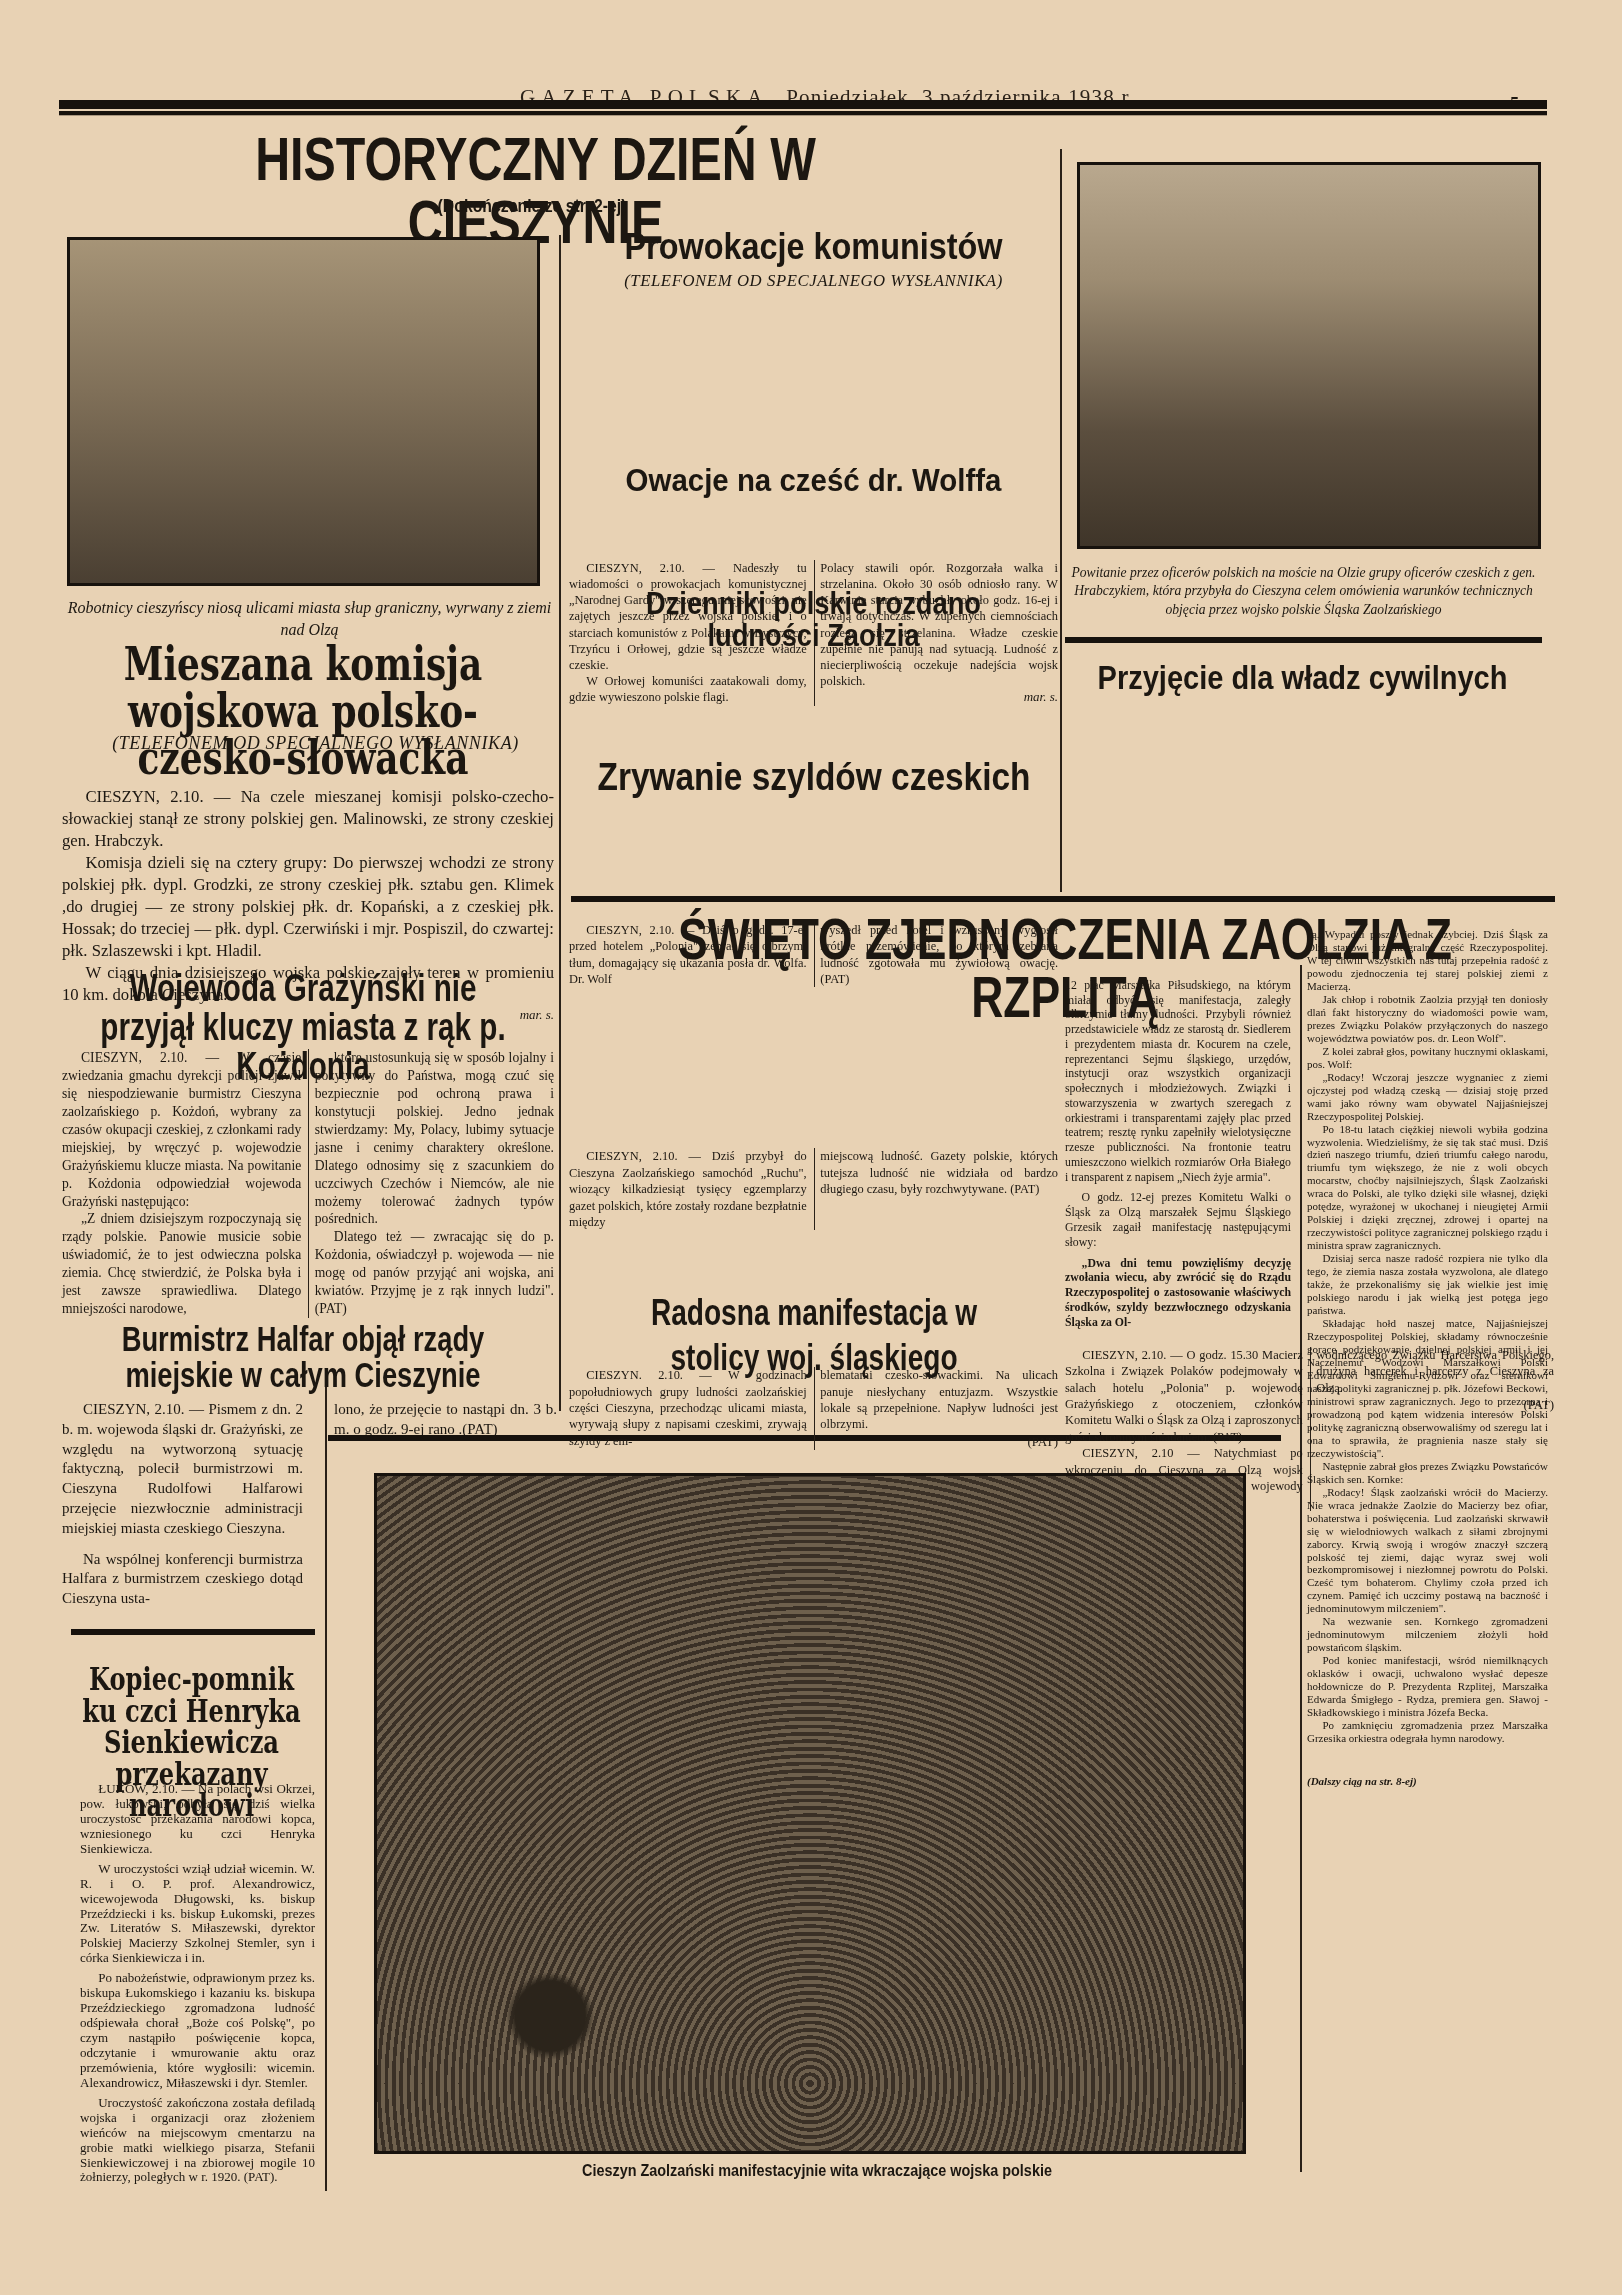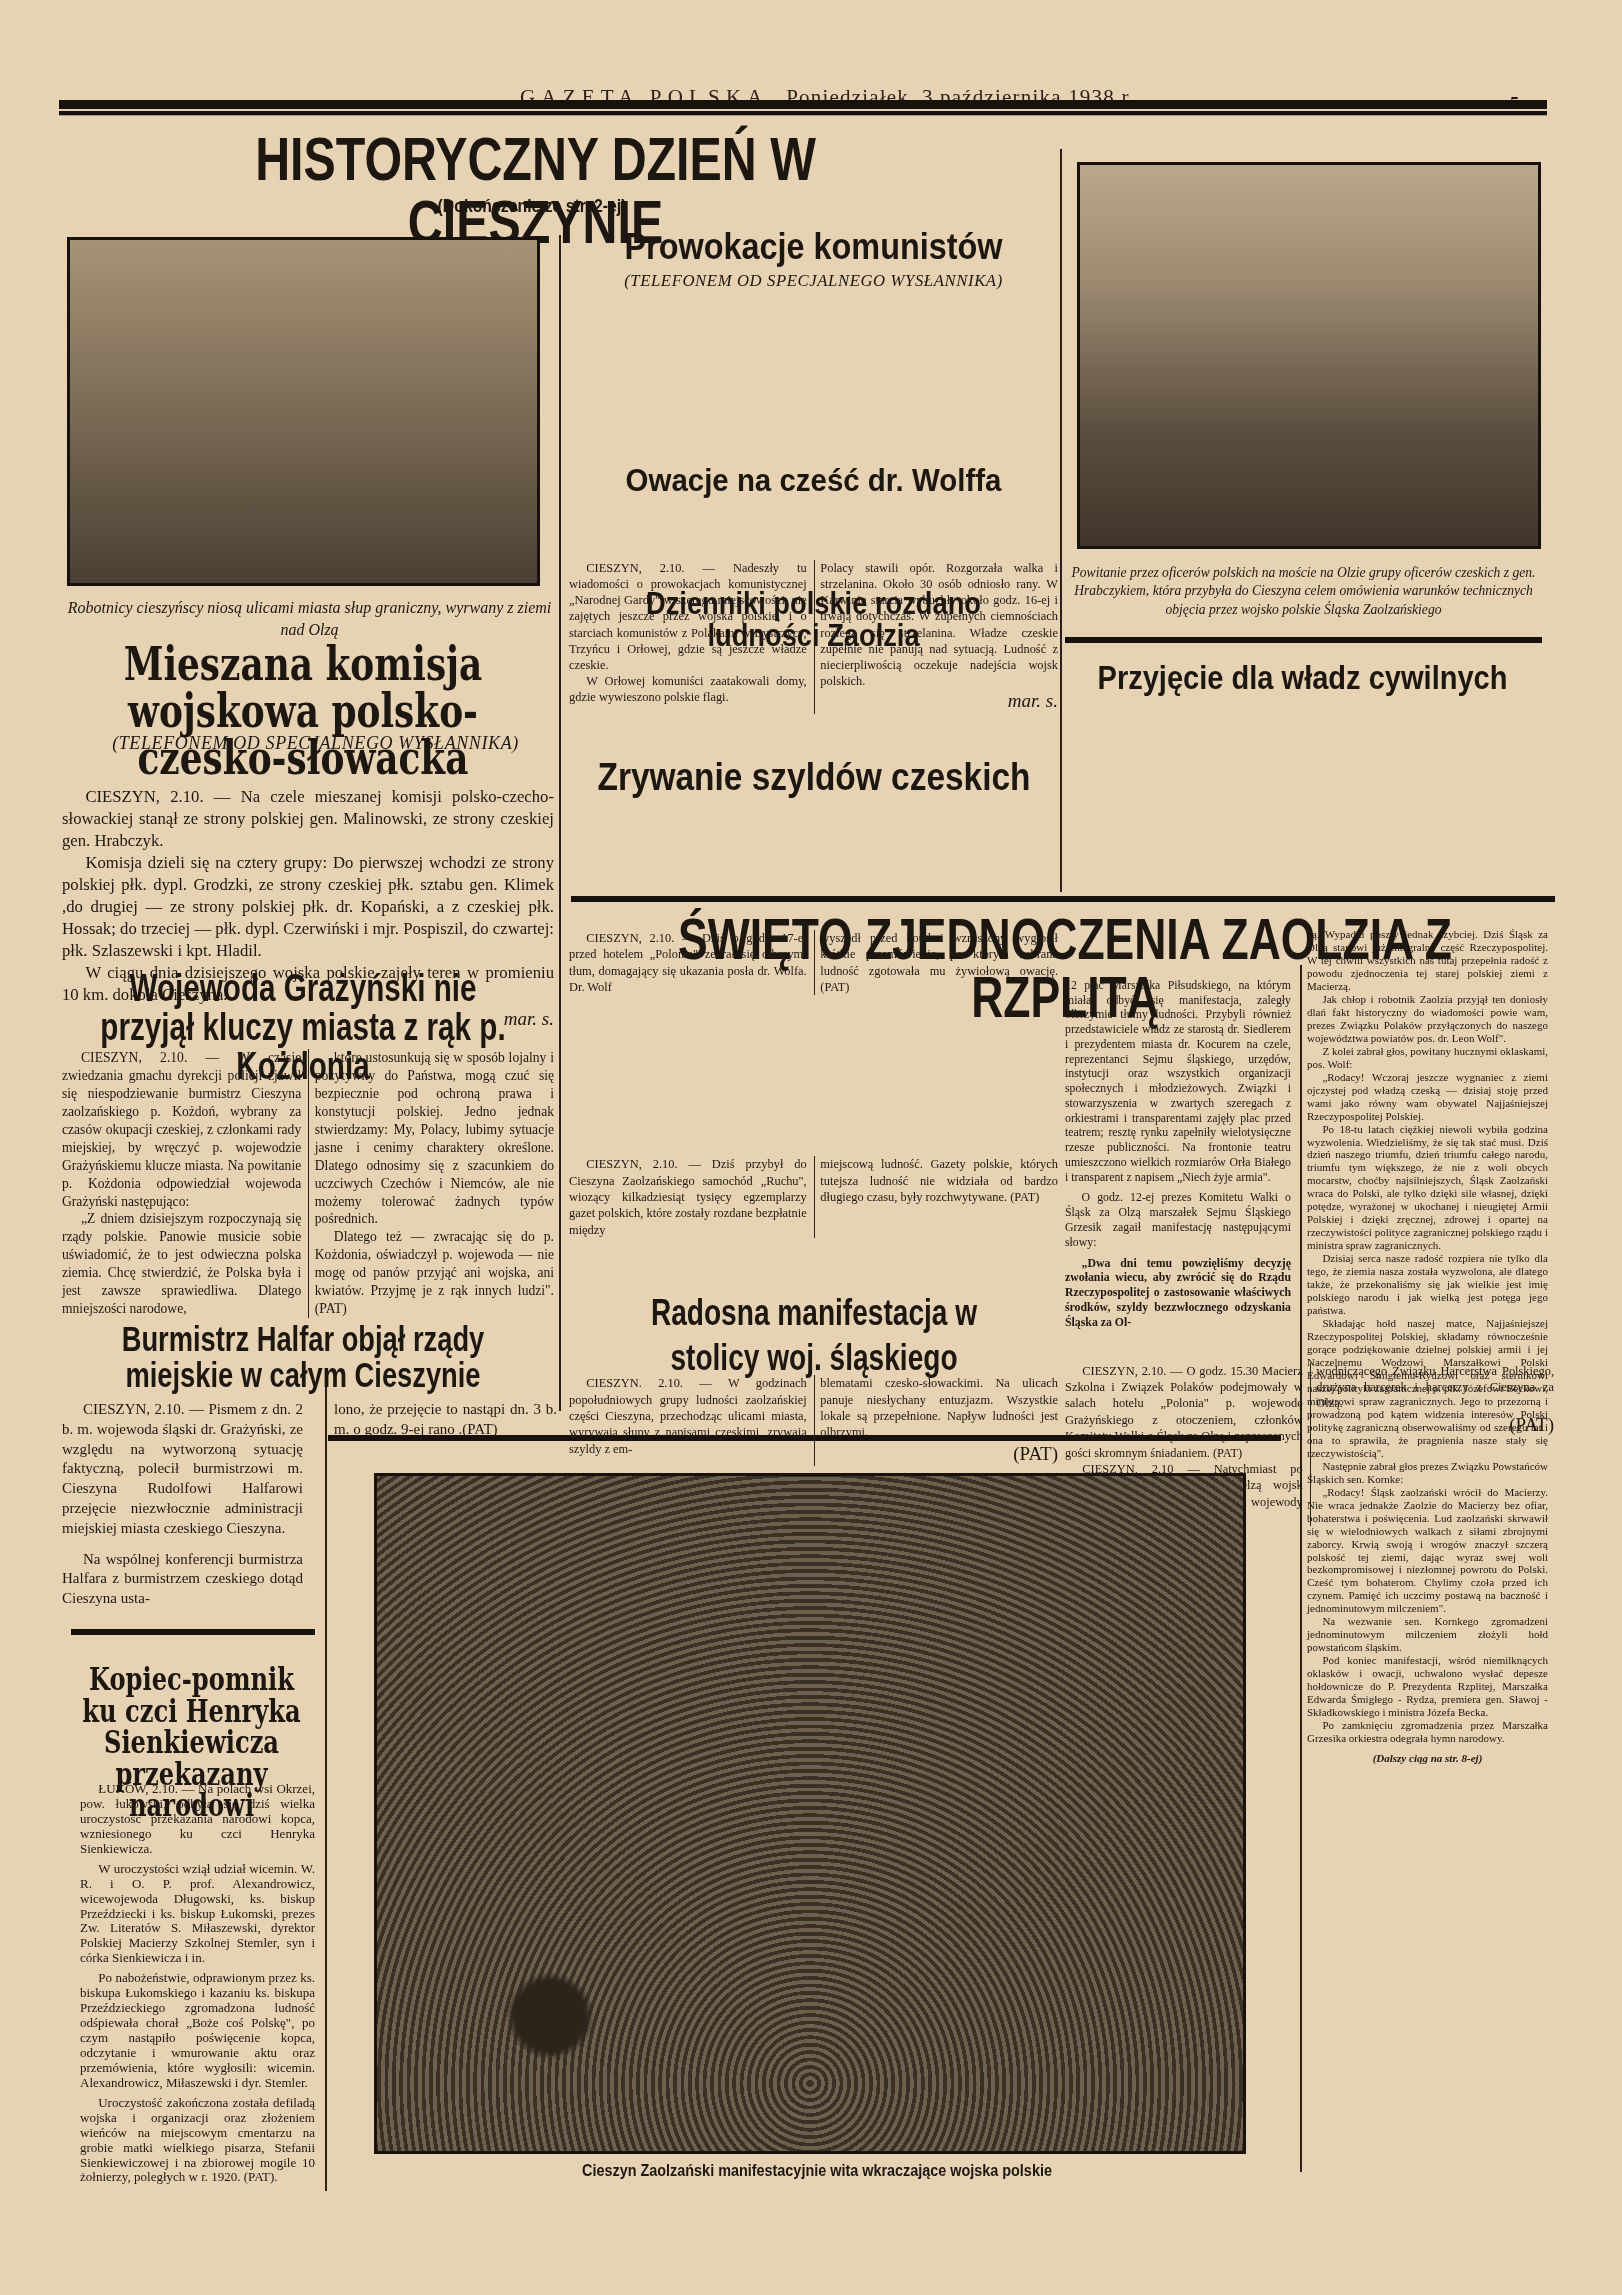--- a/index.html
+++ b/index.html
@@ -13,21 +13,21 @@
   .vrule{width:1.9px;background:#2a2118;}
   .hrule{height:6.2px;background:#17120d;}
   .head{font-family:"Liberation Sans","DejaVu Sans",sans-serif;font-weight:bold;text-align:center;line-height:1.02;transform-origin:center;}
   .cond{transform:scaleX(0.78);}
   .sub{font-style:italic;text-align:center;font-size:18.6px;letter-spacing:0.6px;}
   .cap{font-style:italic;text-align:center;font-size:16px;line-height:1.35;}
   .body{font-size:15.5px;line-height:1.32;text-align:justify;hyphens:auto;}
   .body p{margin:0;text-indent:1.4em;}
   .cols2{display:grid;grid-template-columns:1fr 1fr;column-gap:13.6px;position:relative;}
   .cols2::after{content:"";position:absolute;left:50%;top:0;bottom:0;width:1.2px;background:#2a2118;}
-  .sig{text-align:right;font-style:italic;font-size:19px;}
+  .sig{text-align:right;font-style:italic;font-size:13px;}
   .photo{background:repeating-linear-gradient(45deg,#6b5d4c 0 1.9px,#8c7d68 1.9px 3.7px);border:3.7px solid #17120d;}
   .photo.light{background:linear-gradient(180deg,#b9a88e 0%,#9d8c72 30%,#5b4e3e 70%,#3f3529 100%);}
   .photo.mid{background:linear-gradient(180deg,#a69477 0%,#7f6f58 45%,#4a3f32 100%);}
   .photo.crowd{background:
       radial-gradient(circle at 20% 80%,#2b241b 0 4%,transparent 5%),
       repeating-radial-gradient(circle at 50% 90%,#3a3026 0 3.7px,#6e604d 3.7px 7.4px),
       linear-gradient(180deg,#c6b69b 0%,#8f7f67 40%,#3b3127 100%);}
   .photo span{position:absolute;left:50%;top:50%;transform:translate(-50%,-50%);color:#e8d2b4;font-size:16px;opacity:0.0;}
 </style>
 </head>
@@ -168,20 +168,20 @@
   <p>Z kolei zabrał głos, powitany hucznymi oklaskami, pos. Wolf:</p>
   <p>„Rodacy! Wczoraj jeszcze wygnaniec z ziemi ojczystej pod władzą czeską — dzisiaj stoję przed wami jako równy wam obywatel Najjaśniejszej Rzeczypospolitej Polskiej.</p>
   <p>Po 18-tu latach ciężkiej niewoli wybiła godzina wyzwolenia. Wiedzieliśmy, że się tak stać musi. Dziś dzień naszego triumfu, dzień triumfu całego narodu, triumfu tym większego, że nie z woli obcych mocarstw, choćby najsilniejszych, Śląsk Zaolzański wraca do Polski, ale tylko dzięki sile własnej, dzięki potędze, wyrażonej w ukochanej i nieugiętej Armii Polskiej i dzięki zręcznej, zdrowej i opartej na rzeczywistości polityce zagranicznej polskiego rządu i ministra spraw zagranicznych.</p>
   <p>Dzisiaj serca nasze radość rozpiera nie tylko dla tego, że ziemia nasza została wyzwolona, ale dlatego także, że przekonaliśmy się jak wielkie jest imię polskiego narodu i jak wielką jest potęga jego państwa.</p>
   <p>Składając hołd naszej matce, Najjaśniejszej Rzeczypospolitej Polskiej, składamy równocześnie gorące podziękowanie dzielnej polskiej armii i jej Naczelnemu Wodzowi Marszałkowi Polski Edwardowi Śmigłemu-Rydzowi oraz sternikowi naszej polityki zagranicznej p. płk. Józefowi Beckowi, ministrowi spraw zagranicznych. Jego to przezorną i prowadzoną pod kątem widzenia interesów Polski politykę zagraniczną obserwowaliśmy od szeregu lat i ona to sprawiła, że pragnienia nasze stały się rzeczywistością".</p>
   <p>Następnie zabrał głos prezes Związku Powstańców Śląskich sen. Kornke:</p>
   <p>„Rodacy! Śląsk zaolzański wrócił do Macierzy. Nie wraca jednakże Zaolzie do Macierzy bez ofiar, bohaterstwa i poświęcenia. Lud zaolzański skrwawił się w wielodniowych walkach z siłami zbrojnymi zaborcy. Krwią swoją i wrogów znaczył szczerą polskość tej ziemi, dając wyraz swej woli bezkompromisowej i niezłomnej powrotu do Polski. Cześć tym bohaterom. Chylimy czoła przed ich czynem. Pamięć ich uczcimy postawą na baczność i jednominutowym milczeniem".</p>
   <p>Na wezwanie sen. Kornkego zgromadzeni jednominutowym milczeniem złożyli hołd powstańcom śląskim.</p>
   <p>Pod koniec manifestacji, wśród niemilknących oklasków i owacji, uchwalono wysłać depesze hołdownicze do P. Prezydenta Rzplitej, Marszałka Edwarda Śmigłego - Rydza, premiera gen. Sławoj - Składkowskiego i ministra Józefa Becka.</p>
   <p>Po zamknięciu zgromadzenia przez Marszałka Grzesika orkiestra odegrała hymn narodowy.</p>
-  <div style="text-align:center;font-style:italic;font-weight:bold;margin-top:7px">(Dalszy ciąg na str. 8-ej)</div>
+  <div style="text-align:left;font-style:italic;font-weight:bold;margin-top:30px">(Dalszy ciąg na str. 8-ej)</div>
 </div>
 
 <div class="abs photo crowd" style="left:374px;top:1473px;width:866px;height:675px;">
     <span>photo</span>
   </div>
 <div class="abs head" style="left:359px;top:2163px;width:916px;font-size:16px;transform:scaleX(0.9);">Cieszyn Zaolzański manifestacyjnie wita wkraczające wojska polskie</div>
 
 
 </body></html>

